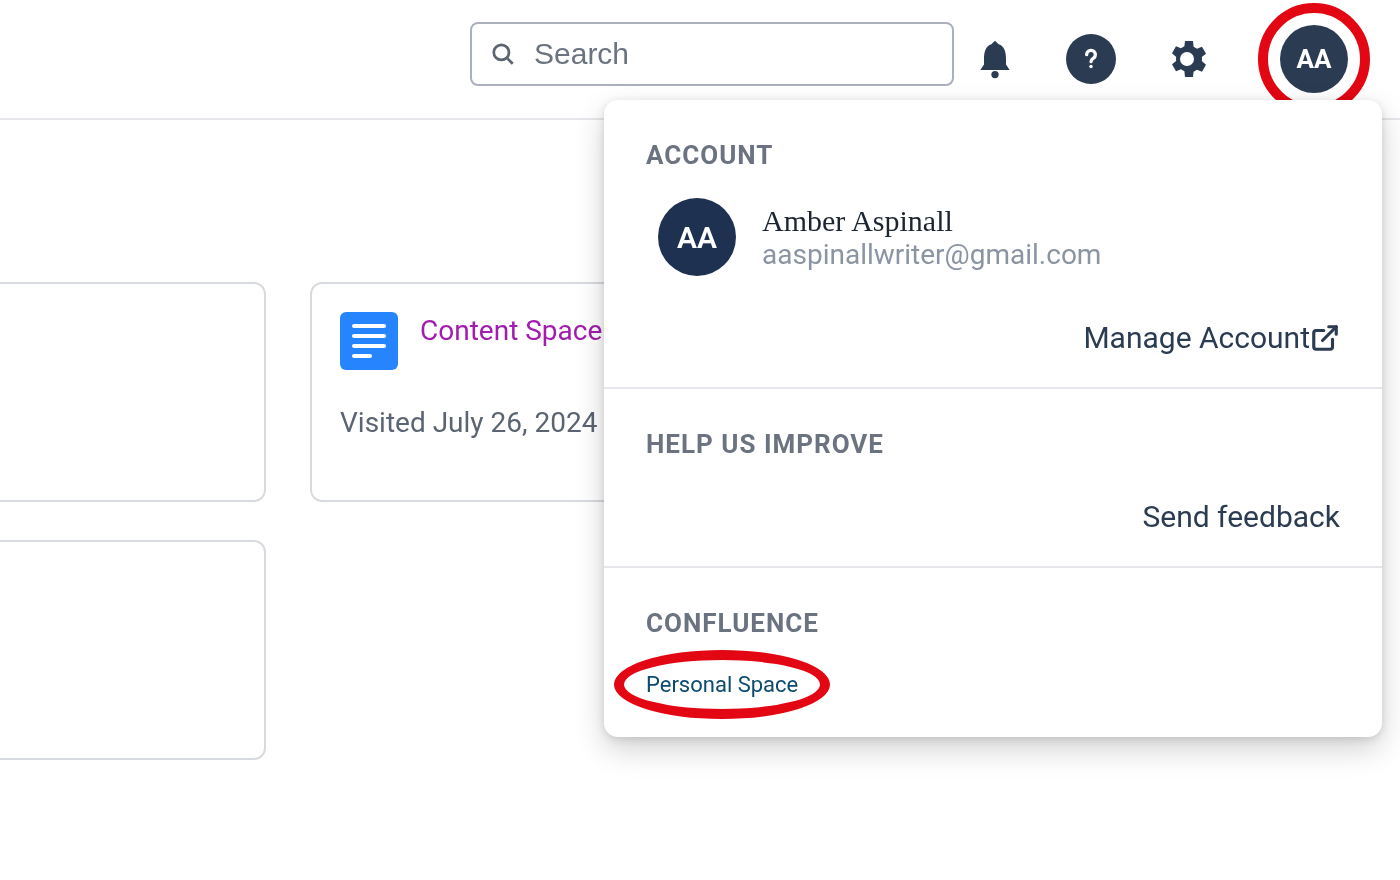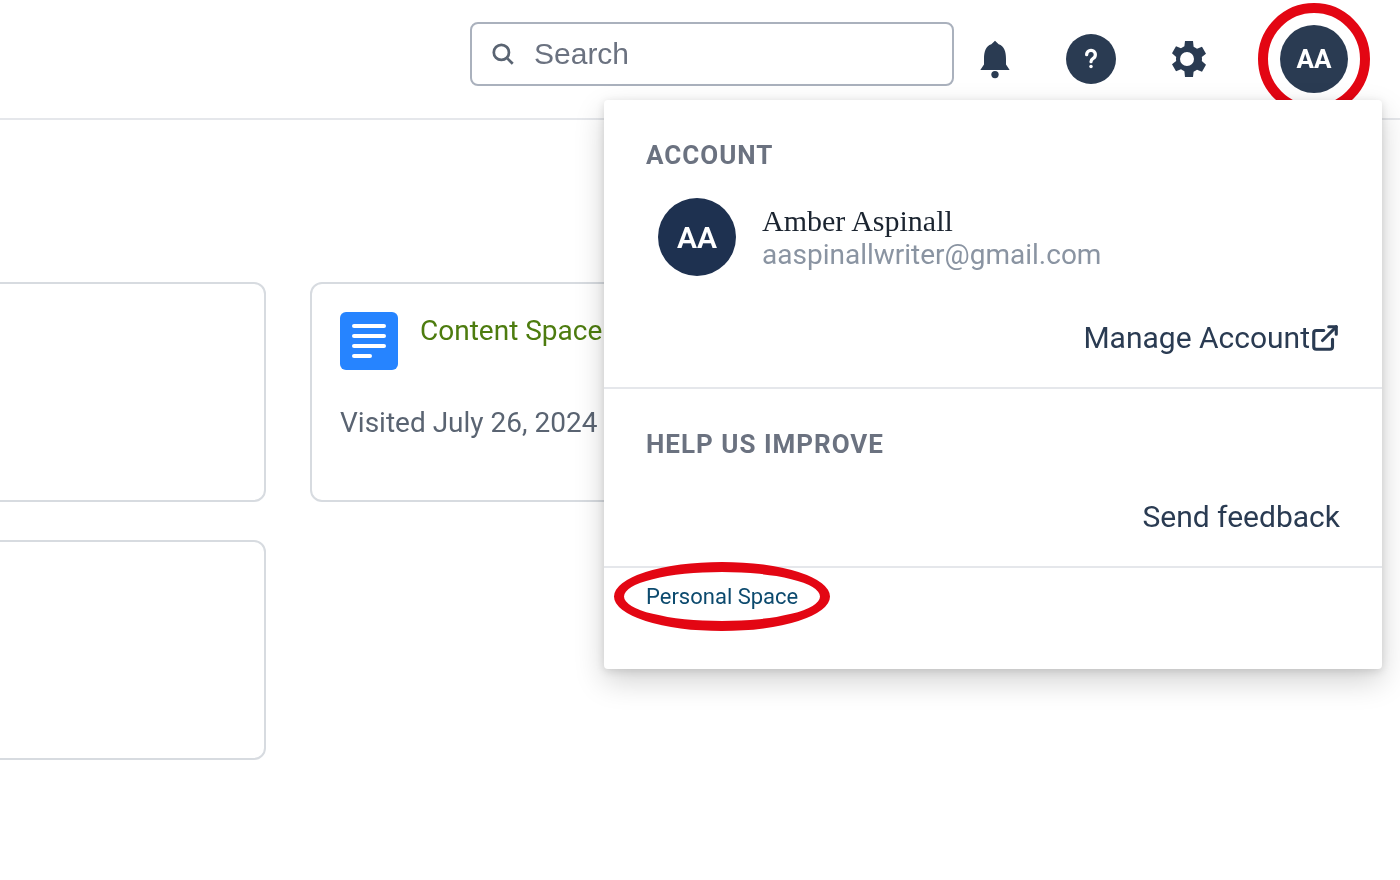--- a/index.html
+++ b/index.html
@@ -144,40 +144,40 @@
     .doc-icon div { height: 4px; background: #fff; border-radius: 2px; }
     .doc-icon div:last-child { width: 60%; }
 
     .card-title {
       font-size: 34px;
       font-weight: 700;
       color: #1b2430;
     }
     .card-subtitle {
       font-size: 28px;
-      color: #4d7c0f;
+      color: #a21caf;
       margin-top: 2px;
     }
     .card-meta {
       font-size: 28px;
       color: #5a6472;
       margin-top: 36px;
     }
 
     
     .dropdown {
       position: absolute;
       left: 604px;
       top: 100px;
       right: 18px;
       background: #fff;
       box-shadow: 0 12px 30px rgba(0,0,0,0.18), 0 2px 8px rgba(0,0,0,0.12);
-      border-radius: 4px;
+      border-radius: 14px;
       z-index: 100;
-      padding-bottom: 52px;
+      padding-bottom: 32px;
     }
     .section-label {
       font-size: 26px;
       font-weight: 700;
       color: #6b7280;
       letter-spacing: 1px;
       padding: 40px 42px 18px 42px;
     }
     .account-row {
       display: flex;
@@ -325,18 +325,19 @@
 
   <div class="divider"></div>
 
   <div class="section-label">HELP US IMPROVE</div>
   <div class="menu-row">
     <span>Send feedback</span>
   </div>
 
   <div class="divider"></div>
 
+  <div class="section-label">CONFLUENCE</div>
 
   <div class="personal-space-wrap">
     <div class="personal-space-highlight"></div>
     <div class="personal-space-text">Personal Space</div>
   </div>
 </div>
 
 </body></html>

